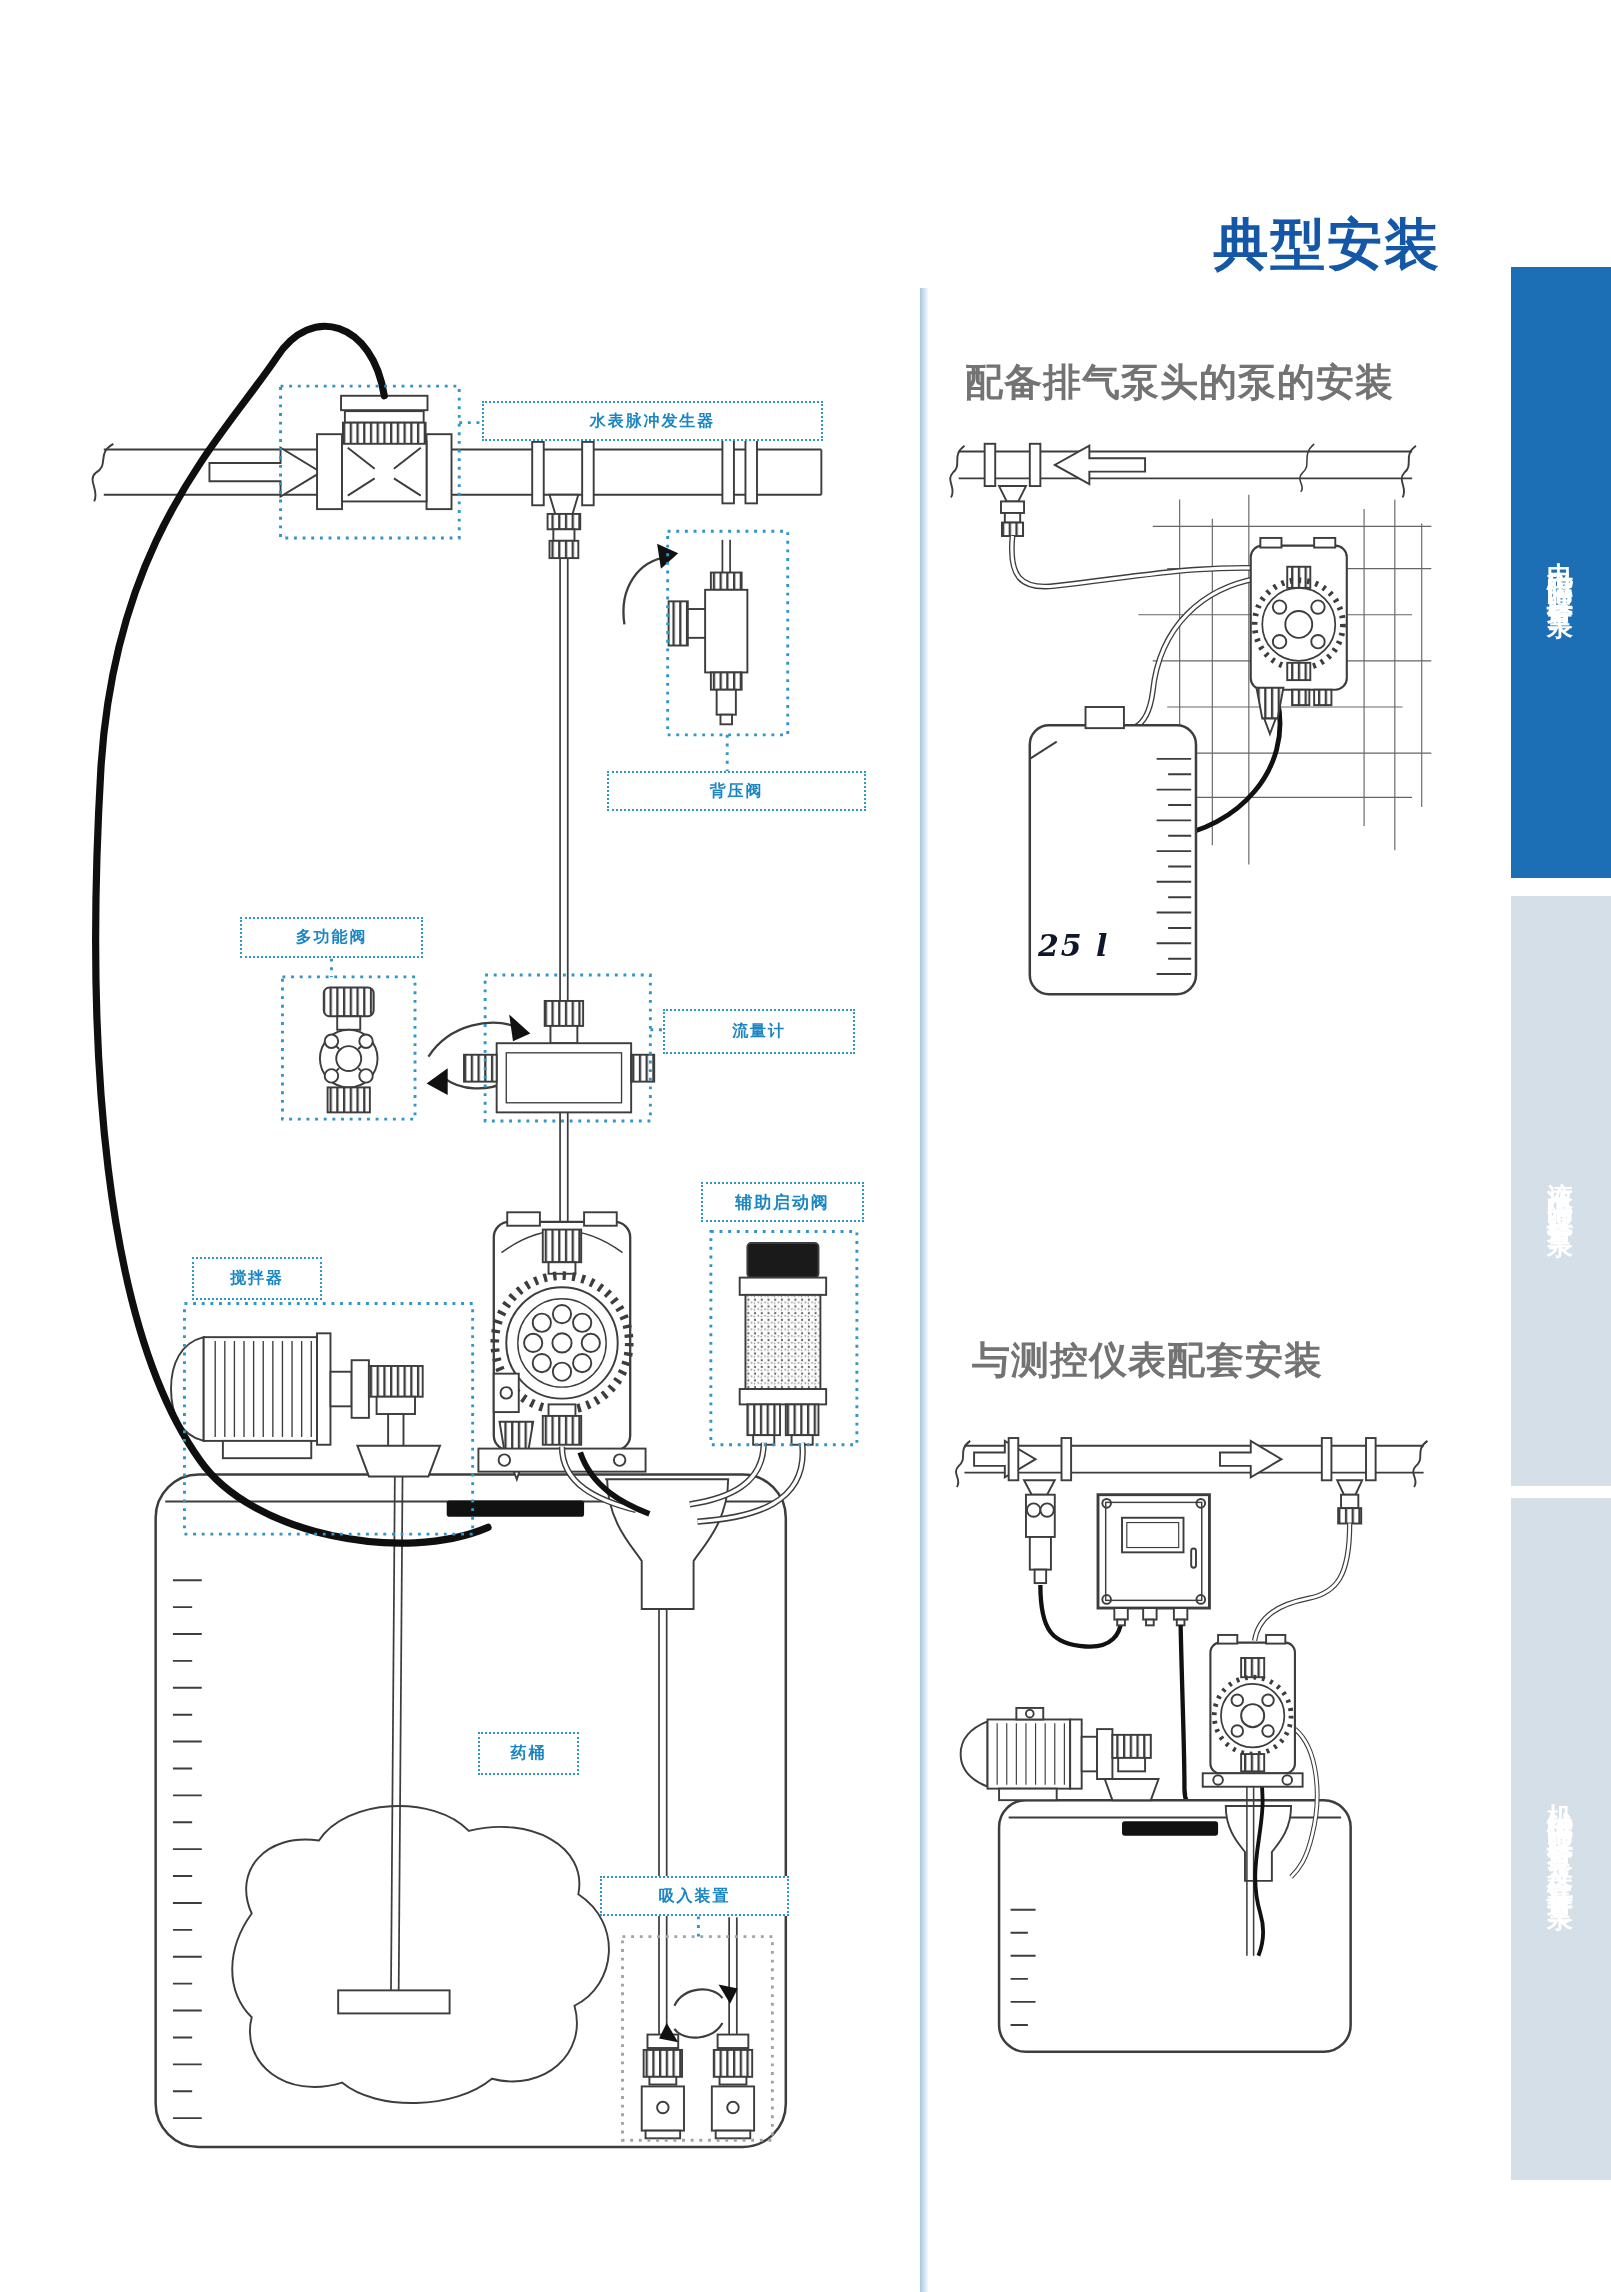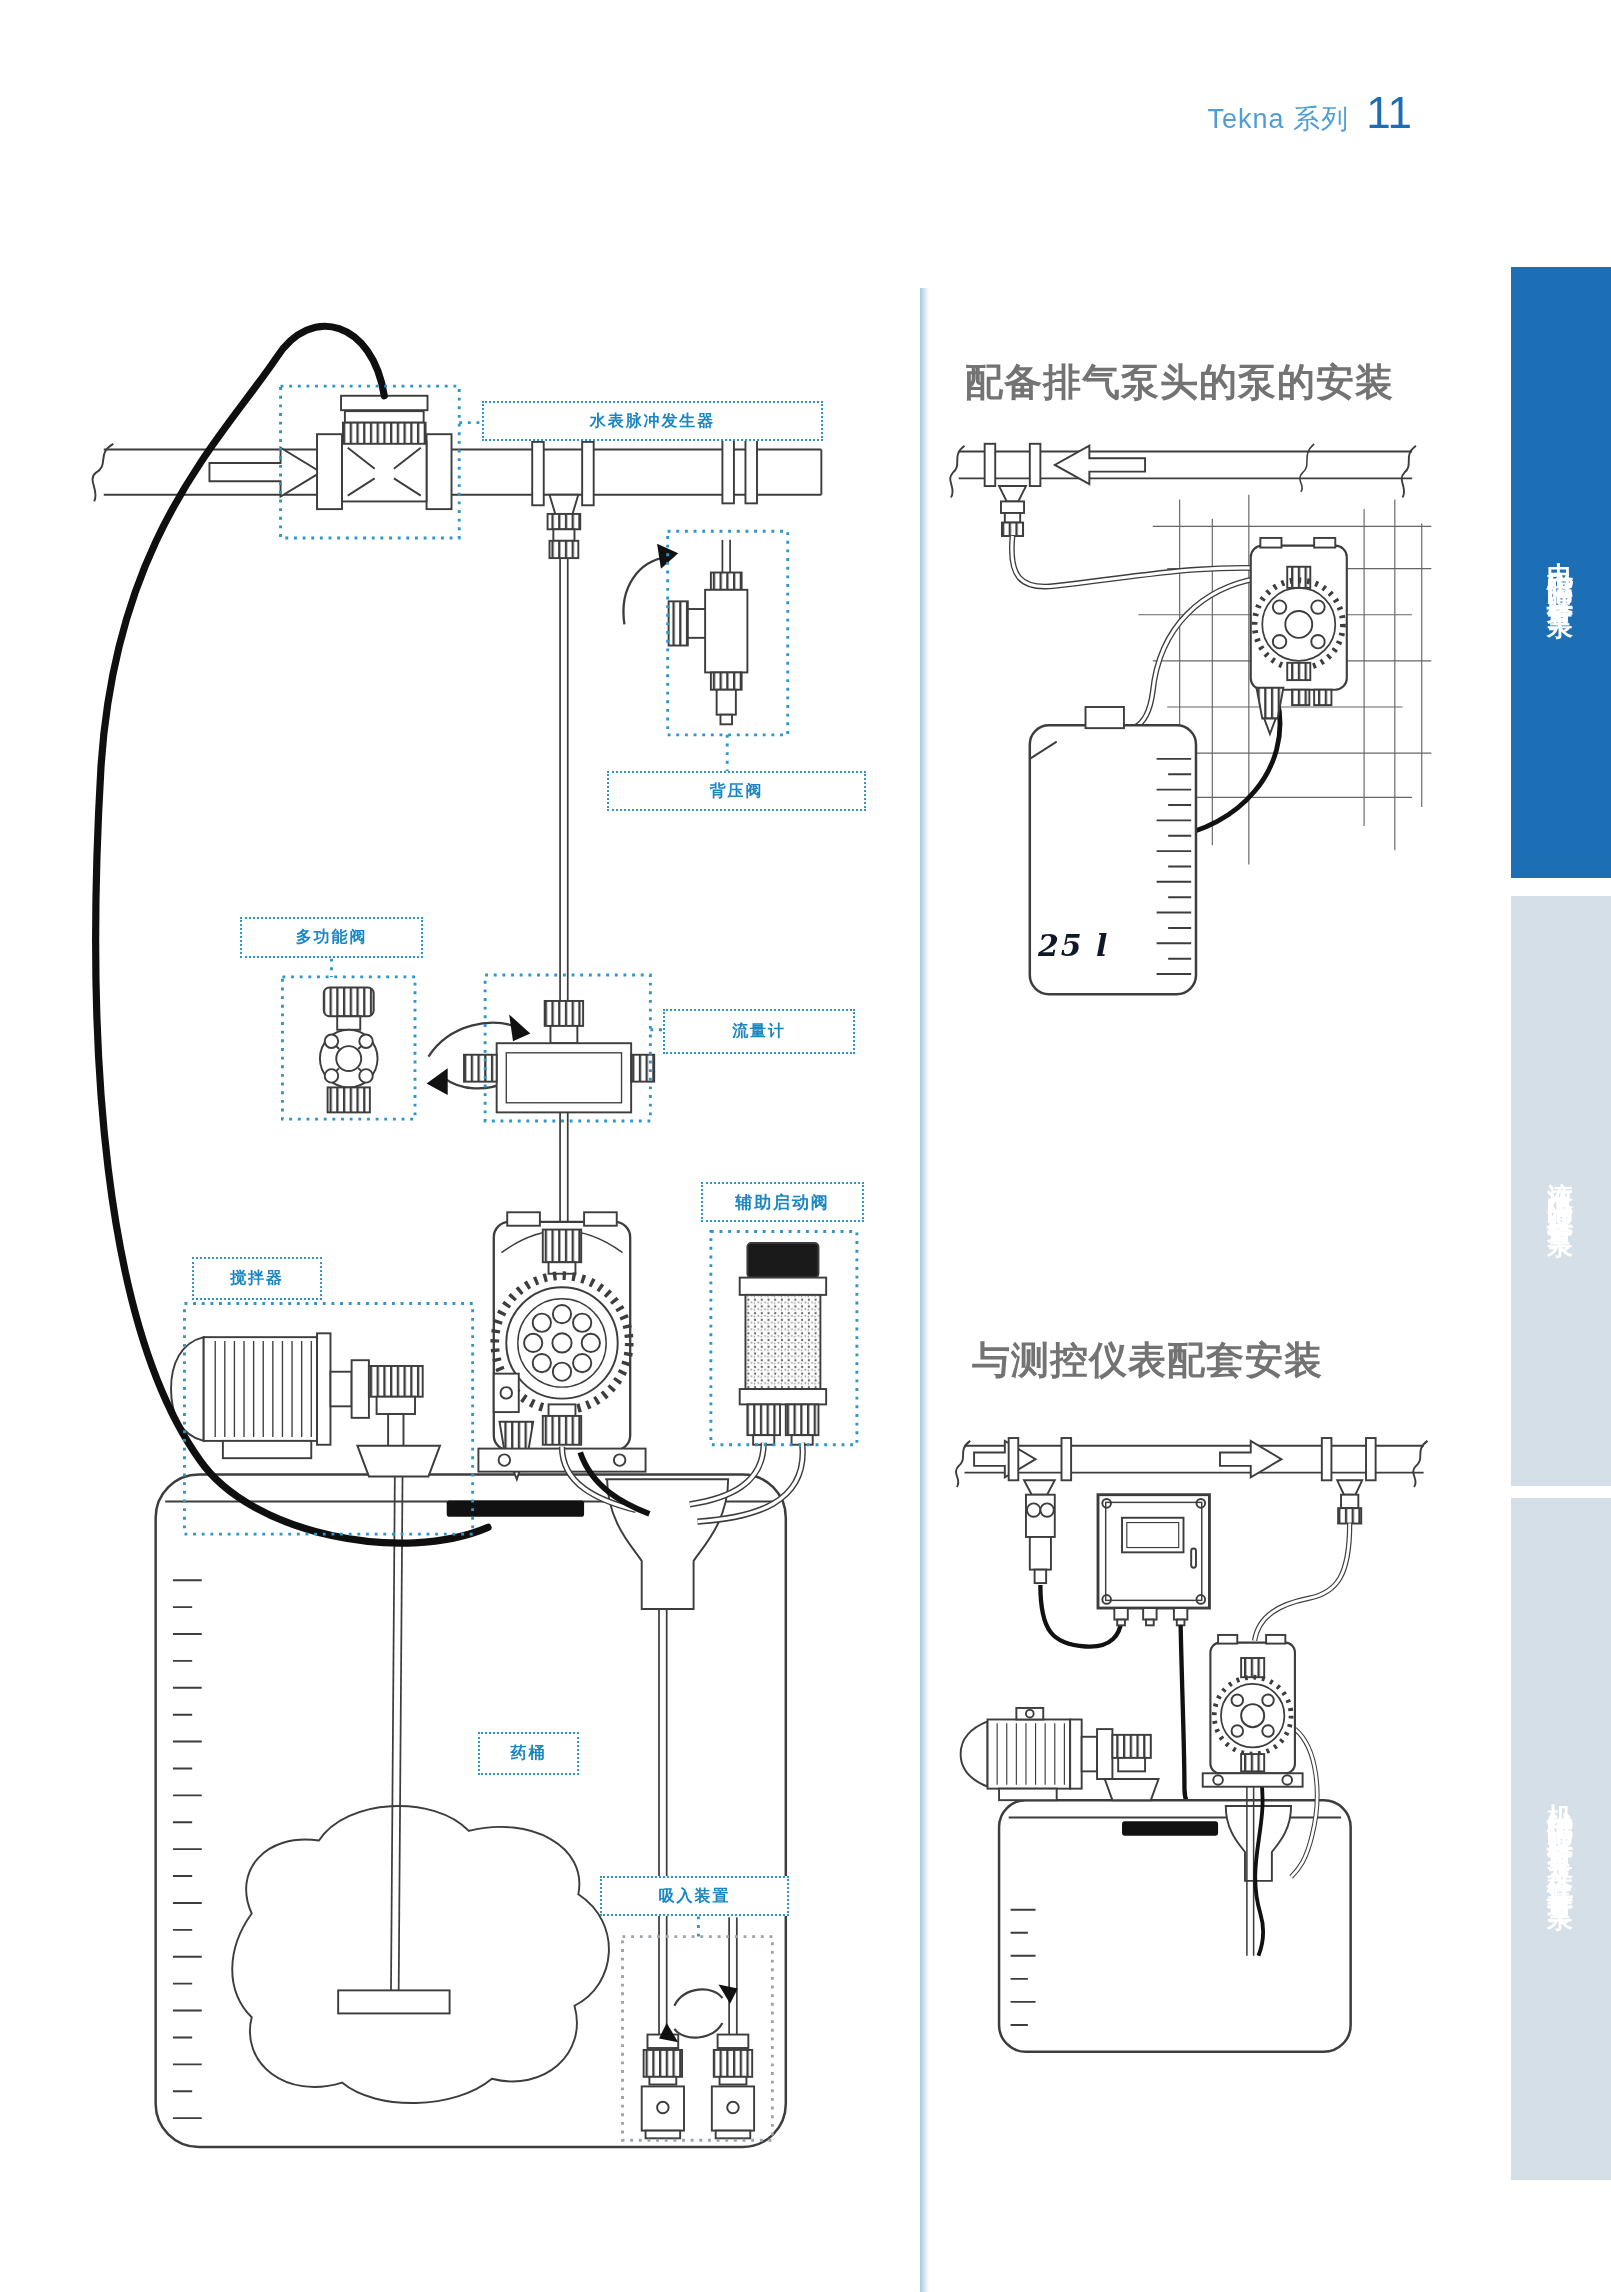--- a/index.html
+++ b/index.html
@@ -34,25 +34,22 @@
   .cap{position:absolute;left:1038px;top:928px;font-family:"DejaVu Serif","Liberation Serif",serif;
        font-style:italic;font-weight:700;font-size:30px;color:#0f172a;letter-spacing:1.9px;z-index:2;}
 </style>
 </head>
 <body>
 
 <div id="page">
 
   <div class="divider"></div>
 
-  <div class="hdr">
-    <span class="series">Tekna 系列</span>
-    <span class="pageno">11</span>
-  </div>
-
+
+  <div class="title">典型安装</div>
 
   <div class="sec-h" style="left:965px;top:357px;">配备排气泵头的泵的安装</div>
   <div class="sec-h" style="left:972px;top:1335px;font-family:Liberation Serif, serif;">与测控仪表配套安装</div>
 
   <div class="cap">25 l</div>
 
   <div class="tab active" style="top:267px;height:611px;">
     <span class="vtxt">电磁隔膜计量泵</span>
   </div>
   <div class="tab inactive" style="top:896px;height:590px;">

